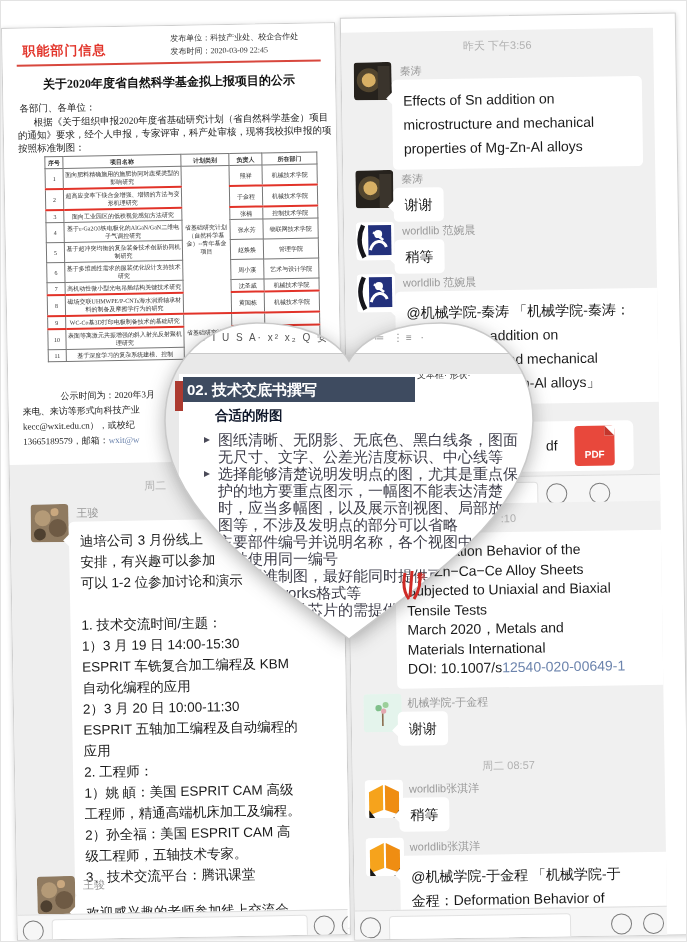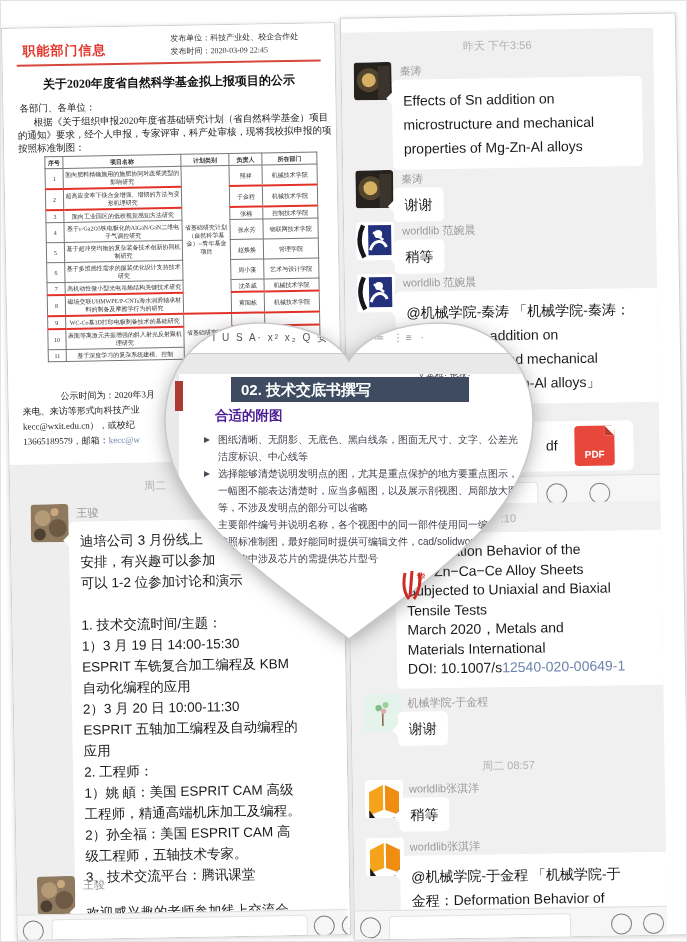--- a/index.html
+++ b/index.html
@@ -40,24 +40,24 @@
   
   .heart-wrap{position:absolute;left:158px;top:300px;width:380px;height:348px;z-index:30;
               filter:drop-shadow(0 4px 9px rgba(40,40,40,.35));}
   .heart-clip{position:absolute;inset:0;background:#fff;
       clip-path:path('M190 338 C108 276 6 210 6 120 C6 56 52 22 98 22 C142 22 176 36 190 60 C204 36 238 22 282 22 C328 22 374 56 374 120 C374 210 272 276 190 338 Z');}
   .heart-stroke{position:absolute;inset:0;pointer-events:none;}
   .tb-left{font-size:10px;color:#555;letter-spacing:2px;white-space:nowrap;}
   .tb-mid{font-size:10px;color:#8a8a8a;letter-spacing:3px;white-space:nowrap;}
   .tb-right{font-size:9px;color:#444;white-space:nowrap;}
   .slide-titlebar{position:absolute;background:#3e4b60;color:#fff;font-weight:bold;font-size:15px;
-                  line-height:25px;padding-left:10px;margin-left:48px;}
+                  line-height:25px;padding-left:4px;}
   .slide-redtab{position:absolute;background:#ac3a30;}
-  .slide-head{position:absolute;color:#4c1d95;font-weight:bold;font-size:13.5px;}
-  .bullets{position:absolute;font-size:10px;line-height:17px;color:#3d3d49;}
+  .slide-head{position:absolute;color:#0f172a;font-weight:bold;font-size:13.5px;}
+  .bullets{position:absolute;font-size:15px;line-height:17px;color:#3d3d49;}
   .bl{position:relative;padding-left:15px;margin:0;}
   .bl:before{content:"";position:absolute;left:1px;top:5.5px;width:0;height:0;
              border-left:6px solid #4a4a58;border-top:3.5px solid transparent;border-bottom:3.5px solid transparent;}
   .bl.nomark:before{display:none;}
   .gray{background:#e9e9e9;}
   
   .wmark{position:absolute;z-index:40;color:#cf2b26;font-weight:bold;}
 </style>
 </head>
 <body>
@@ -161,21 +161,21 @@
           <td></td>
               <td></td>
         </tr>
       </tbody>
         </table>
 
       <div class="abs doc-foot" style="left:52px;top:362px;">公示时间为：2020年3月</div>
       <div class="abs doc-foot" style="left:14px;top:377px;">来电、来访等形式向科技产业</div>
       <div class="abs doc-foot" style="left:14px;top:392px;">kecc@wxit.edu.cn），或校纪</div>
       <div class="abs doc-foot" style="left:14px;top:407px;">
-        <span>13665189579，邮箱：</span><span class="lnk">kecc@w</span>
+        <span>13665189579，邮箱：</span><span class="lnk">wxit@w</span>
       </div>
     </div>
 
     <div class="abs chatbg" style="left:0;top:436px;width:332px;height:470px;overflow:hidden;">
       <div class="abs ts" style="left:134px;top:16px;width:60px;text-align:left;">周二</div>
 
       <div class="abs avatar" style="left:20px;top:40px;">
         <svg width="38" height="38">
           <rect width="38" height="38" fill="#8f7a60"></rect>
             <circle cx="12" cy="14" r="8" fill="#b49a77"></circle>

